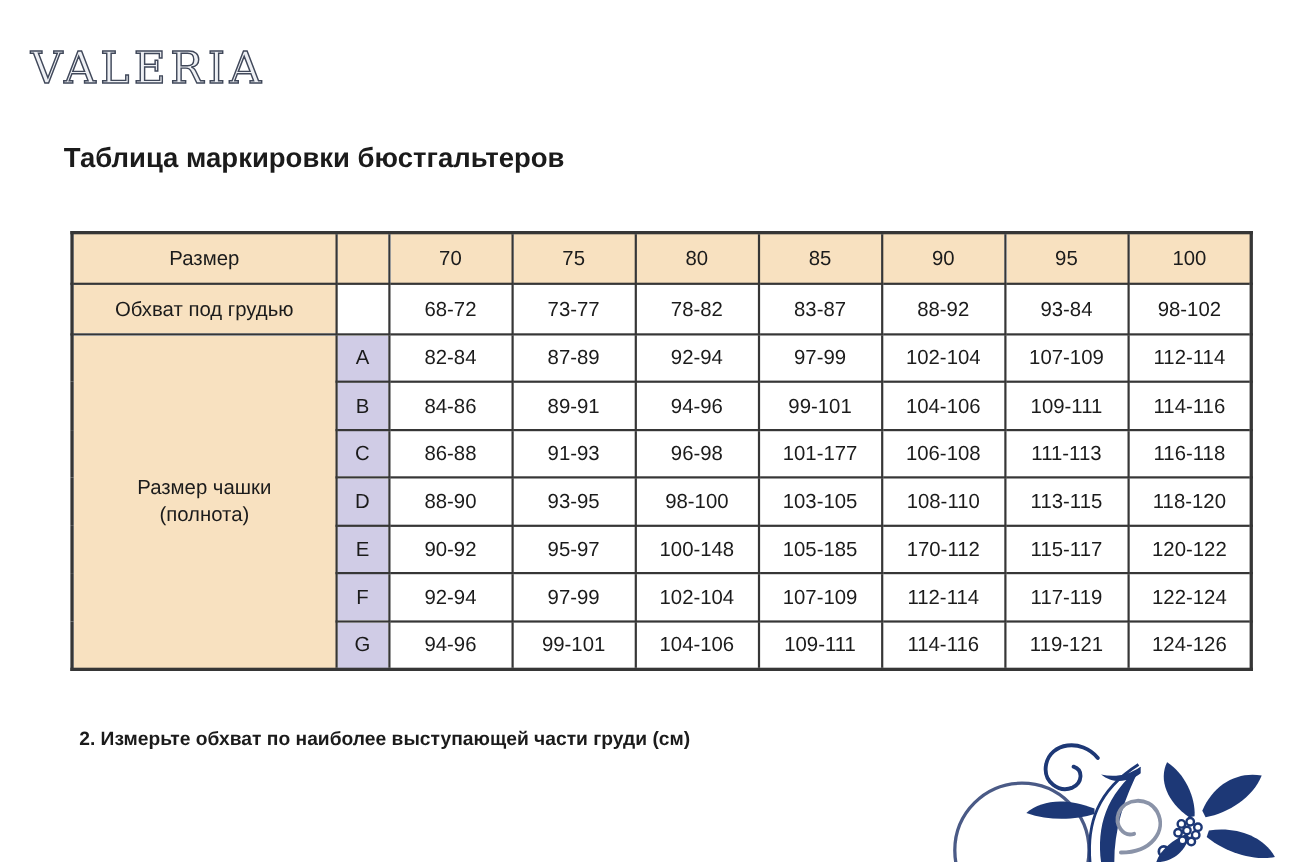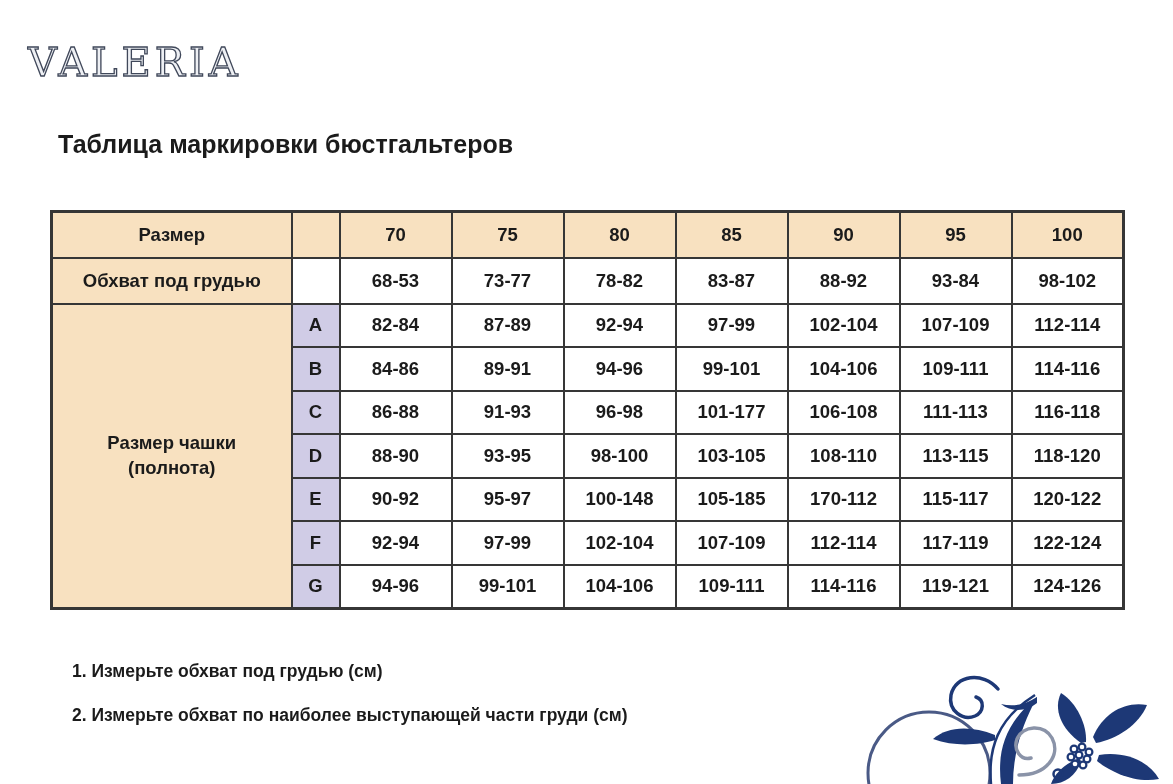--- a/index.html
+++ b/index.html
@@ -39,28 +39,28 @@
     left: 58px;
     top: 130px;
     width: 1078px;
     font-size: 25px;
     font-weight: bold;
     color: var(--text, #1b1b1b);
   }
 
   table.chart {
     position: absolute;
-    left: 50px;
+    left: 64px;
     top: 210px;
     width: 864px;
     border-collapse: collapse;
     table-layout: fixed;
     border: 3px solid var(--border, #363636);
     font-size: 18.5px;
-    font-weight: bold;
+    font-weight: normal;
     color: var(--text, #1b1b1b);
   }
   table.chart td {
     border: 2px solid var(--border, #363636);
     text-align: center;
     vertical-align: middle;
     padding: 0;
     overflow: hidden;
   }
   tr.h-size  { height: 46px; }
@@ -123,21 +123,21 @@
         <td class="peach">75</td>
         <td class="peach">80</td>
         <td class="peach">85</td>
         <td class="peach">90</td>
         <td class="peach">95</td>
         <td class="peach">100</td>
       </tr>
       <tr class="h-under">
         <td class="label peach">Обхват под грудью</td>
         <td class=""></td>
-        <td class="">68-53</td>
+        <td class="">68-72</td>
         <td class="">73-77</td>
         <td class="">78-82</td>
         <td class="">83-87</td>
         <td class="">88-92</td>
         <td class="">93-84</td>
         <td class="">98-102</td>
       </tr>
       <tr class="h-cup">
         <td class="label peach cupblock" rowspan="7">Размер чашки
 (полнота)</td>
@@ -207,21 +207,20 @@
         <td class="">104-106</td>
         <td class="">109-111</td>
         <td class="">114-116</td>
         <td class="">119-121</td>
         <td class="">124-126</td>
       </tr>
     </tbody>
 </table>
 
 <div class="instructions">
-  <div class="instr">1. Измерьте обхват под грудью (см)</div>
   <div class="instr">2. Измерьте обхват по наиболее выступающей части груди (см)</div>
 </div>
 
 <svg class="ornament" viewBox="0 0 318 119" xmlns="http://www.w3.org/2000/svg" aria-hidden="true">
 
   <circle cx="74" cy="108" r="61" fill="none" class="st-circle" stroke-width="3"></circle>
 
   <path d="M143 24 C128 6 100 10 96 30 C93 46 108 56 120 51 C129 47 130 35 121 32" fill="none" class="st-navy-stroke" stroke-width="3.5" stroke-linecap="round"></path>
 
   <path d="M140 70 C114 60 92 62 78 74 C100 82 124 80 140 75 Z" class="f-navy"></path>

